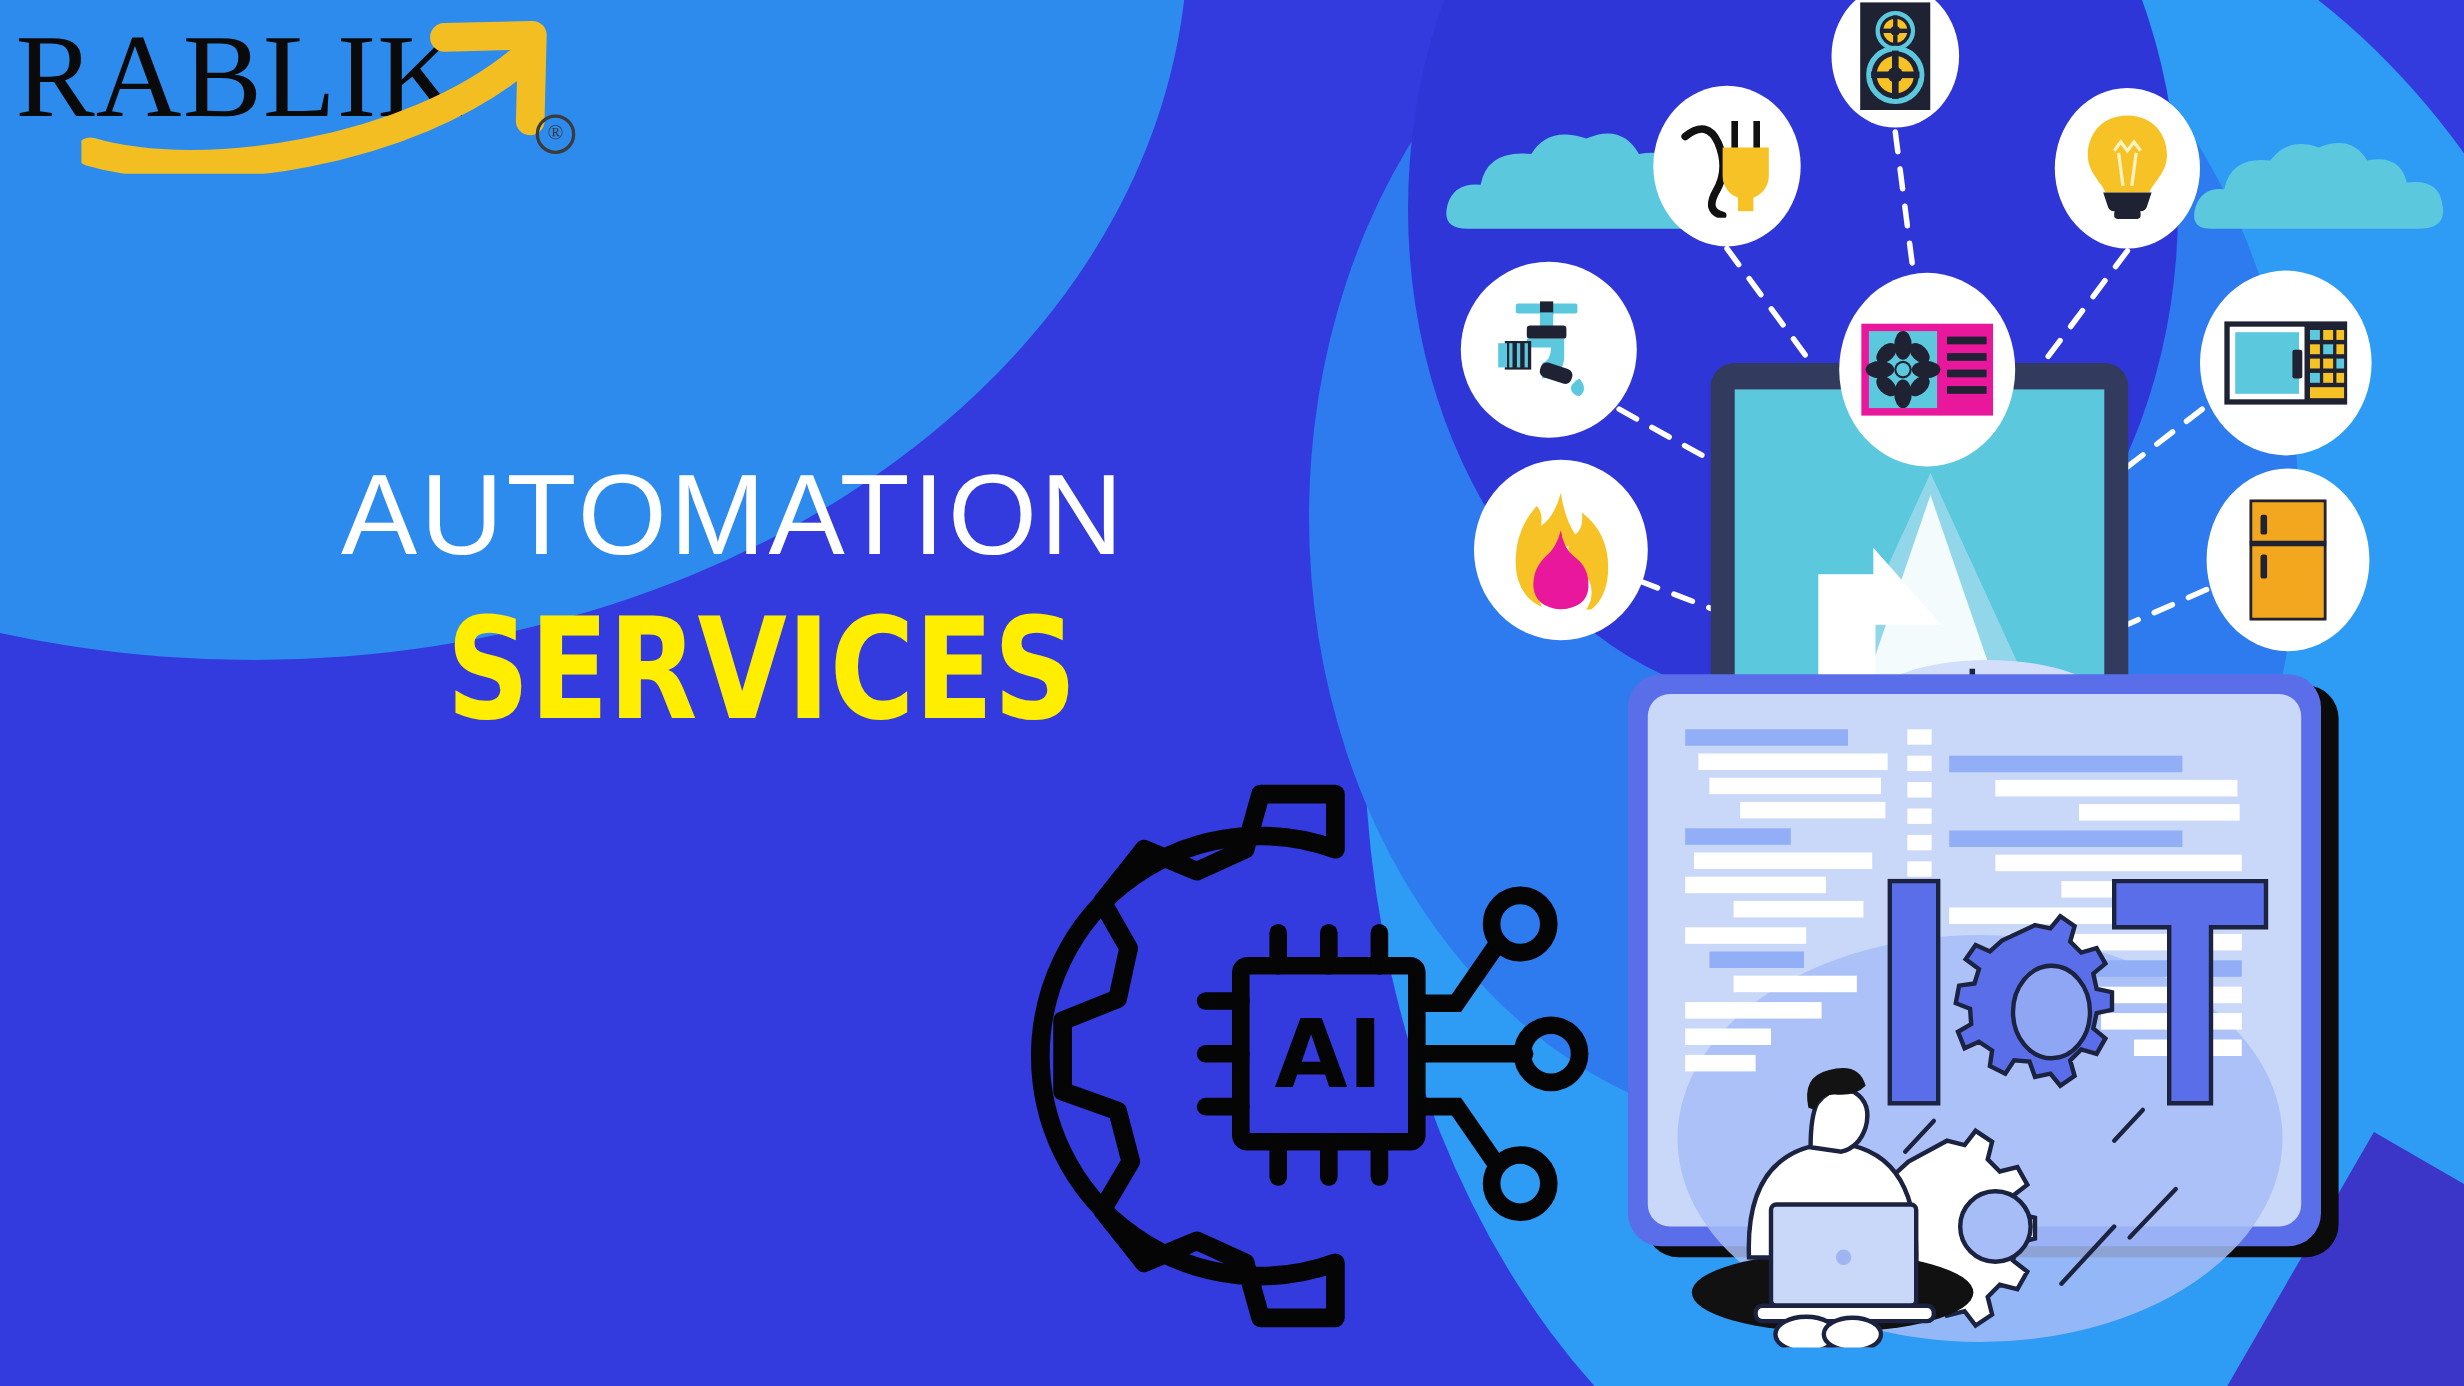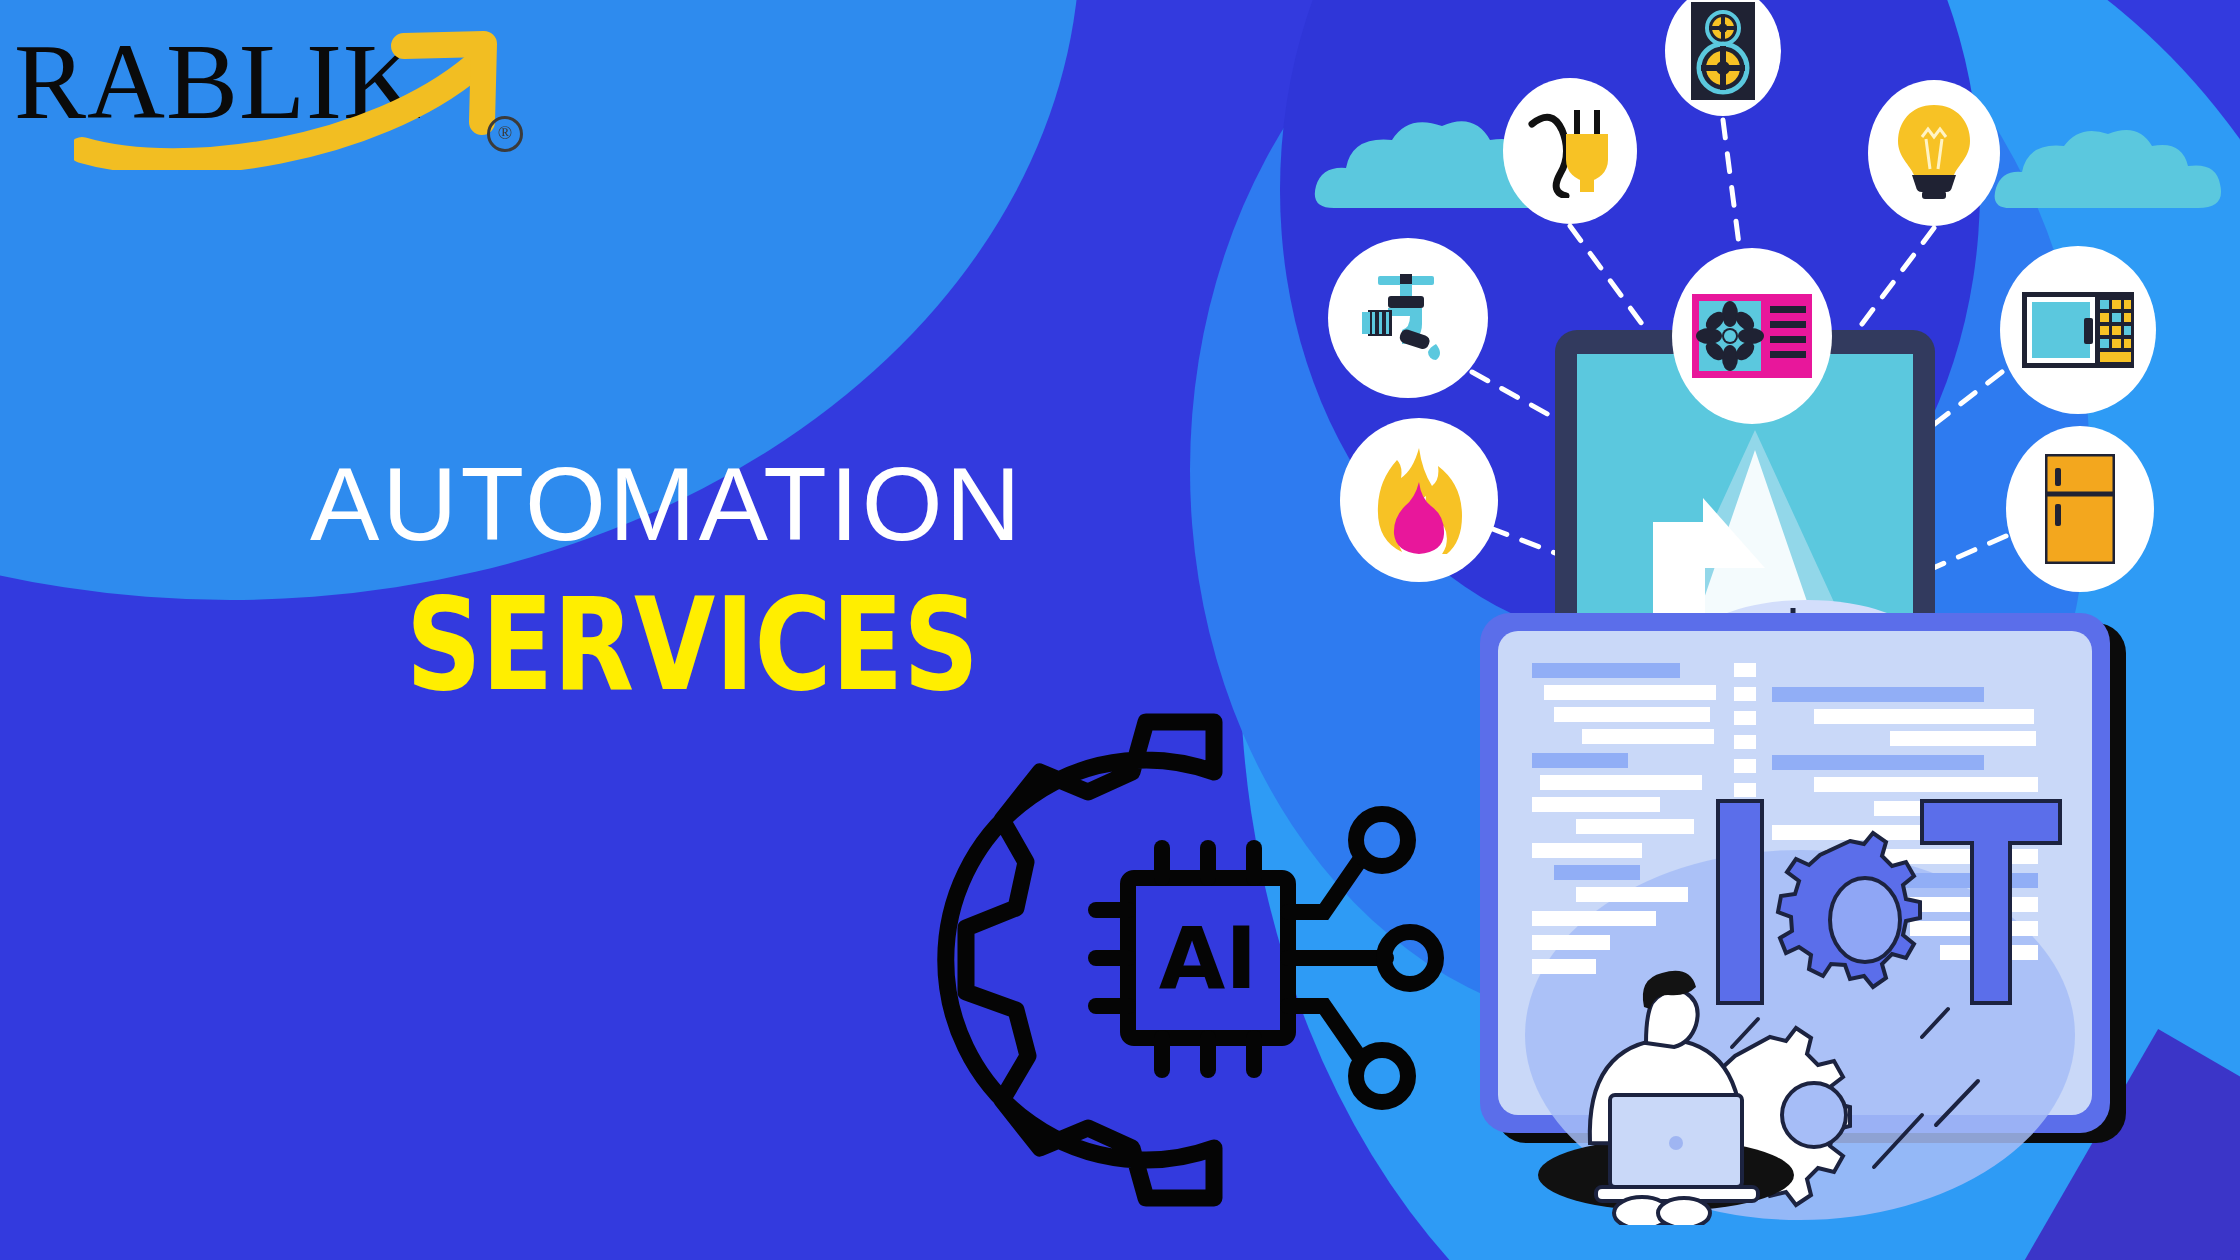--- a/index.html
+++ b/index.html
@@ -24,36 +24,36 @@
   #bg-topleft-ellipse{
     left:-620px;top:-720px;width:1700px;height:1320px;
     background:#2E8BEE;border-radius:50%;
   }
   #bg-bottomright-wedge{
     left:2040px;top:1110px;width:420px;height:360px;
     background:#3B35C8;transform:rotate(30deg);
   }
 
   
-  #logo{position:absolute;left:14px;top:24px;width:520px;height:140px;}
+  #logo{position:absolute;left:14px;top:12px;width:520px;height:140px;}
   #logo-text{
     position:absolute;left:0;top:4px;
     font-family:"Liberation Serif",serif;
     font-size:108px;letter-spacing:1px;color:#0A0A0A;line-height:1;
     font-variant:small-caps;font-weight:400;white-space:nowrap;
   }
   #logo-swoosh{position:absolute;left:60px;top:6px;width:470px;height:140px;}
   #logo-reg{
     position:absolute;left:473px;top:92px;width:30px;height:30px;
     border:3px solid #3b3b3b;border-radius:50%;color:#3b3b3b;
     font-family:"Liberation Serif",serif;font-size:19px;line-height:28px;text-align:center;
   }
 
   
-  #headline{position:absolute;left:310px;top:451px;width:900px;}
+  #headline{position:absolute;left:310px;top:416px;width:900px;}
   #headline-line1{
     color:#FFFFFF;font-size:104px;letter-spacing:3px;line-height:1.02;
     font-weight:300;font-family:"Liberation Sans",sans-serif;white-space:nowrap;
   }
   #headline-line2{
     margin-top:24px;margin-left:96px;
     color:#FFEE00;font-size:128px;line-height:1;
     font-weight:700;font-family:"DejaVu Sans",sans-serif;
     transform:scaleX(.82);transform-origin:left center;white-space:nowrap;
   }

